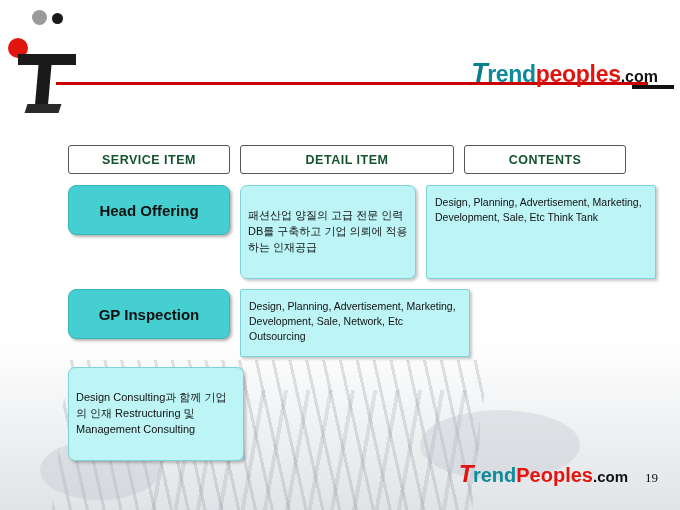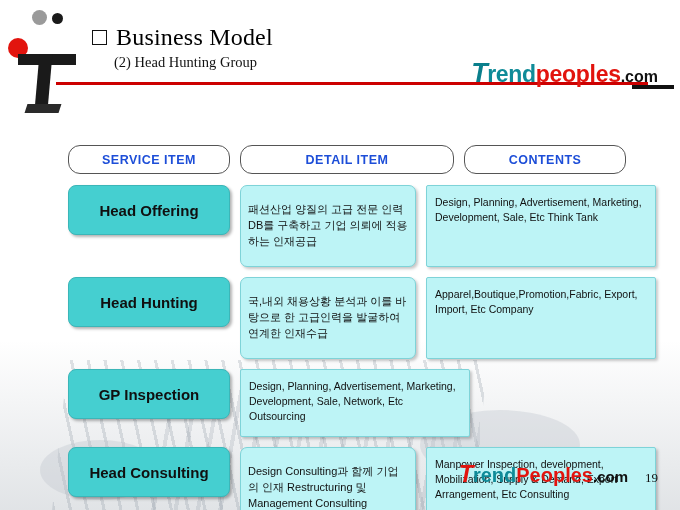--- a/index.html
+++ b/index.html
@@ -224,29 +224,29 @@
     top: 145px;
     width: 552px;
   }
   .thead {
     display: flex;
     gap: 10px;
     margin-bottom: 11px;
   }
   .th {
     border: 1.5px solid #555;
-    border-radius: 12px;
+    border-radius: 3px;
     background: #ffffff;
     height: 27px;
     display: flex;
     align-items: center;
     justify-content: center;
     font-size: 12.5px;
     font-weight: bold;
-    color: #1d4ed8;
+    color: #14532d;
     letter-spacing: 0.5px;
   }
   .col-1 { width: 160px; flex: 0 0 160px; }
   .col-2 { width: 160px; flex: 0 0 160px; }
   .col-3 { width: 212px; flex: 0 0 212px; }
 
   .trow {
     display: flex;
     gap: 10px;
     margin-bottom: 9px;
@@ -264,21 +264,21 @@
     font-size: 15px;
     font-weight: bold;
     color: #101010;
     box-shadow: 2px 2px 3px rgba(0,0,0,0.30);
   }
   .cell-contents {
     background: #bdf4f6;
     border: 1.2px solid #7ed3d8;
     border-radius: 7px;
     min-height: 48px;
-    padding: 16px 7px;
+    padding: 22px 7px;
     font-size: 11px;
     line-height: 1.45;
     color: #111;
     box-shadow: 2px 2px 3px rgba(0,0,0,0.22);
   }
   .cell-detail {
     background: #bdf4f6;
     border: 1.2px solid #7ed3d8;
     border-radius: 2px;
     min-height: 48px;
@@ -340,27 +340,20 @@
 
   <div class="logo-mark">
     <div class="logo-dot-gray"></div>
     <div class="logo-dot-black"></div>
     <div class="logo-dot-red"></div>
     <div class="logo-t-bar"></div>
     <div class="logo-t-stem"></div>
     <div class="logo-t-foot"></div>
   </div>
 
-  <div class="title-block">
-    <div class="title-row">
-      <span class="title-bullet"></span>
-      <span class="title-text">Business Model</span>
-    </div>
-    <div class="subtitle-text">(2) Head Hunting Group</div>
-  </div>
 
   <div class="header-rule"></div>
   <div class="header-rule-black"></div>
 
   <div class="brand-top">
     <span class="b-t">T</span>
     <span class="b-rend">rend</span>
     <span class="b-peoples">peoples</span>
     <span class="b-com">.com</span>
   </div>
@@ -372,35 +365,28 @@
       <div class="th col-3">DETAIL ITEM</div>
       <div class="th col-2">CONTENTS</div>
     </div>
 
     <div class="trow">
       <div class="cell-service col-1">Head Offering</div>
       <div class="cell-contents col-2">패션산업 양질의 고급 전문 인력 DB를 구축하고 기업 의뢰에 적용하는 인재공급</div>
       <div class="cell-detail col-3">Design, Planning, Advertisement, Marketing, Development, Sale, Etc Think Tank</div>
     </div>
 
-    <div class="trow">
-      <div class="cell-service col-1">Head Hunting</div>
-      <div class="cell-contents col-2">국,내외 채용상황 분석과 이를 바탕으로 한 고급인력을 발굴하여 연계한 인재수급</div>
-      <div class="cell-detail col-3">Apparel,Boutique,Promotion,Fabric, Export, Import, Etc Company</div>
-    </div>
 
     <div class="trow">
       <div class="cell-service col-1">GP Inspection</div>
       <div class="cell-detail col-3">Design, Planning, Advertisement, Marketing, Development, Sale, Network, Etc Outsourcing</div>
     </div>
 
     <div class="trow">
-      <div class="cell-service col-1">Head Consulting</div>
       <div class="cell-contents col-2">Design Consulting과 함께 기업의 인재 Restructuring 및 Management Consulting</div>
-      <div class="cell-detail col-3">Manpower Inspection, development, Mobilization, Supply &amp; Demand, Export Arrangement, Etc Consulting</div>
     </div>
 
   </div>
 
   <div class="brand-bottom">
     <span class="bb-t">T</span>
     <span class="bb-rend">rend</span>
     <span class="bb-peoples">Peoples</span>
     <span class="bb-com">.com</span>
   </div>

